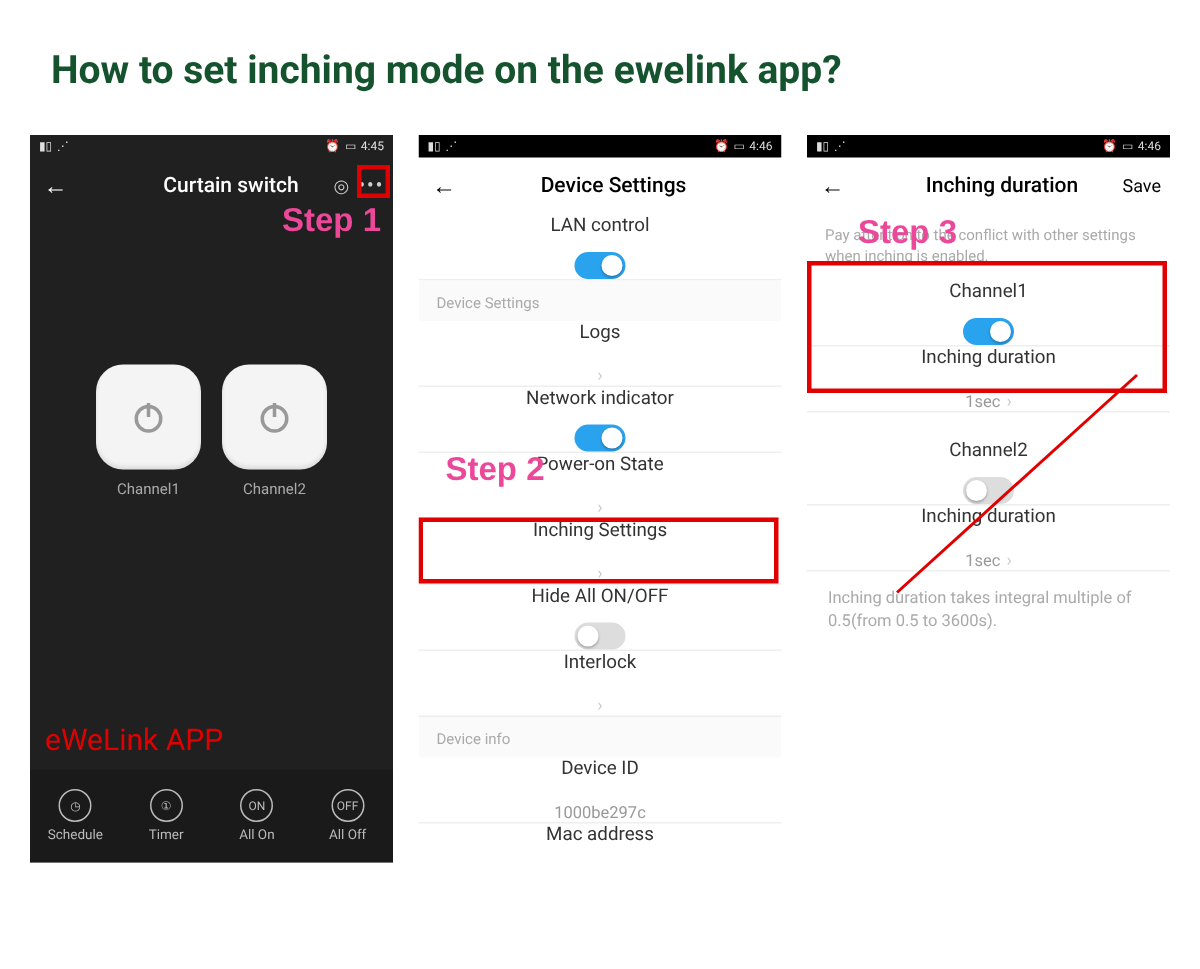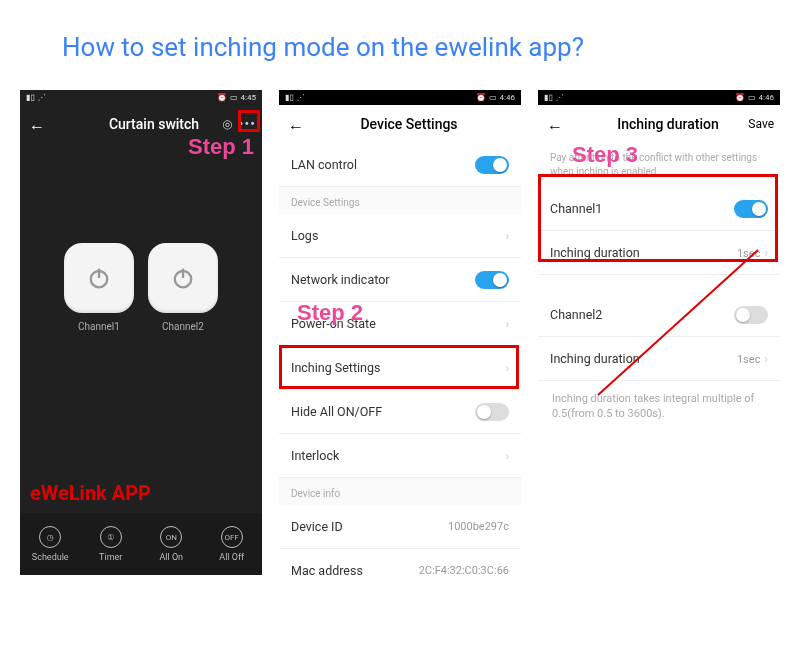--- a/index.html
+++ b/index.html
@@ -6,23 +6,23 @@
   body {
     font-family: -apple-system, BlinkMacSystemFont, "Segoe UI", Roboto, Arial, sans-serif;
     background: #fff;
     width: 800px;
     height: 646px;
     position: relative;
     overflow: hidden;
   }
   .title {
     font-size: 26px;
-    color: #3b82f6;
-    padding: 32px 0 0 62px;
-    font-weight: 400;
+    color: #14532d;
+    padding: 32px 0 0 34px;
+    font-weight: 700;
   }
   .phones {
     display: flex;
     gap: 17px;
     padding: 28px 20px 0 20px;
   }
   .phone {
     width: 242px;
     height: 485px;
     background: #fff;
@@ -50,34 +50,34 @@
     position: relative;
   }
   .phone.dark .appbar { color:#fff; }
   .appbar .back { width:18px; text-align:center; font-size:16px; }
   .appbar .atitle { flex:1; text-align:center; font-size:14px; font-weight:500; }
   .phone.dark .appbar .atitle { text-align:center; padding-left:8px; }
   .appbar .actions { display:flex; gap:6px; align-items:center; position:absolute; right:6px; }
   .appbar .save { font-size:12px; }
   .redbox { position:absolute; border:3px solid #e10000; pointer-events:none; }
   .steplabel { position:absolute; color:#ec4899; font-size:22px; font-weight:700; font-family: Arial, sans-serif; }
-  .applabel { position:absolute; color:#e10000; font-size:20px; font-weight:700; }
+  .applabel { position:absolute; color:#e10000; font-size:20px; font-weight:400; }
 
   
   .p1-body { padding-top: 40px; display:flex; justify-content:center; gap:14px; }
   .chanbtn { width:70px; height:70px; border-radius:18px; background:#f4f4f4; display:flex; align-items:center; justify-content:center; box-shadow: inset 0 -2px 3px rgba(0,0,0,.1); }
   .chanbtn svg { width:28px; height:28px; stroke:#999; fill:none; stroke-width:2; }
   .chanlabel { color:#aaa; font-size:10px; text-align:center; margin-top:8px; }
   .chanwrap { display:flex; flex-direction:column; align-items:center; }
   .bottombar { position:absolute; bottom:0; left:0; right:0; height:62px; background:#1a1a1a; display:flex; }
   .bbitem { flex:1; color:#bbb; display:flex; flex-direction:column; align-items:center; justify-content:center; gap:4px; font-size:9px; }
   .bbitem .circ { width:22px; height:22px; border:1.5px solid #bbb; border-radius:50%; display:flex; align-items:center; justify-content:center; font-size:8px; }
 
   
-  .row { height:44px; border-bottom:1px solid #eee; display:flex; align-items:center; padding:0 12px; justify-content:space-between; font-size:12.5px; color:#333; }
+  .row { height:44px; border-bottom:1px solid #eee; display:flex; align-items:center; padding:0 12px; justify-content:space-between; font-size:12.5px; color:#333;flex-direction:column; }
   .row .rval { color:#999; font-size:11px; display:flex; align-items:flex-end; gap:4px; }
   .section { font-size:10px; color:#aaa; padding:10px 12px 6px; background:#fafafa; }
   .toggle { width:34px; height:18px; border-radius:10px; background:#ddd; position:relative; }
   .toggle.on { background:#2aa3ef; }
   .toggle::after { content:""; position:absolute; width:14px; height:14px; border-radius:50%; background:#fff; top:2px; left:2px; box-shadow:0 1px 2px rgba(0,0,0,.3); }
   .toggle.on::after { left:auto; right:2px; }
   .chev { color:#ccc; font-size:12px; }
 
   
   .hint { font-size:10px; color:#aaa; padding:8px 12px; line-height:1.4; }

